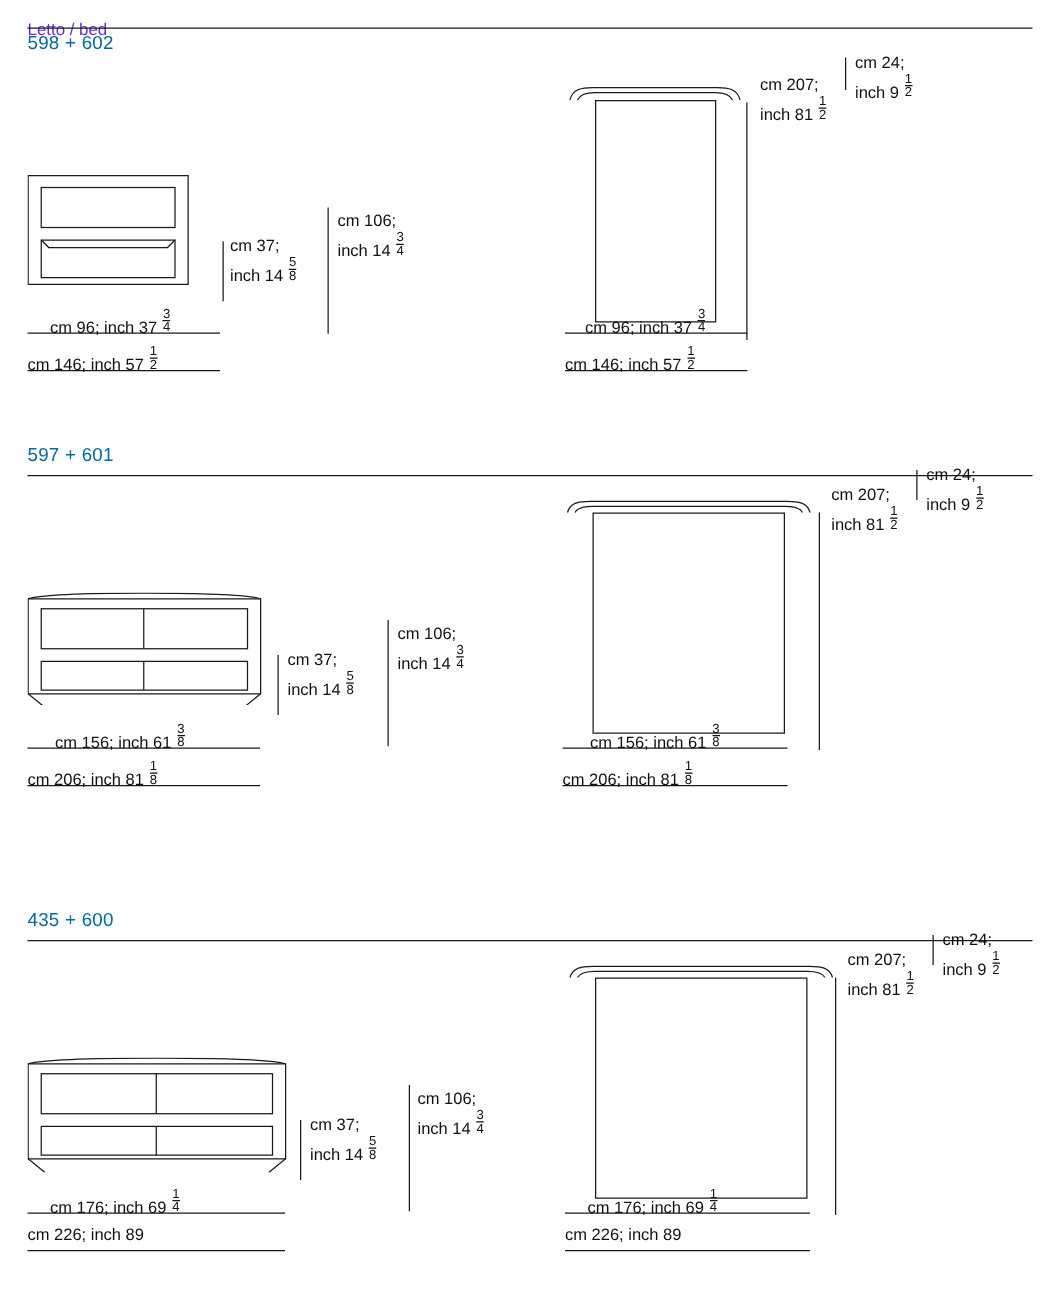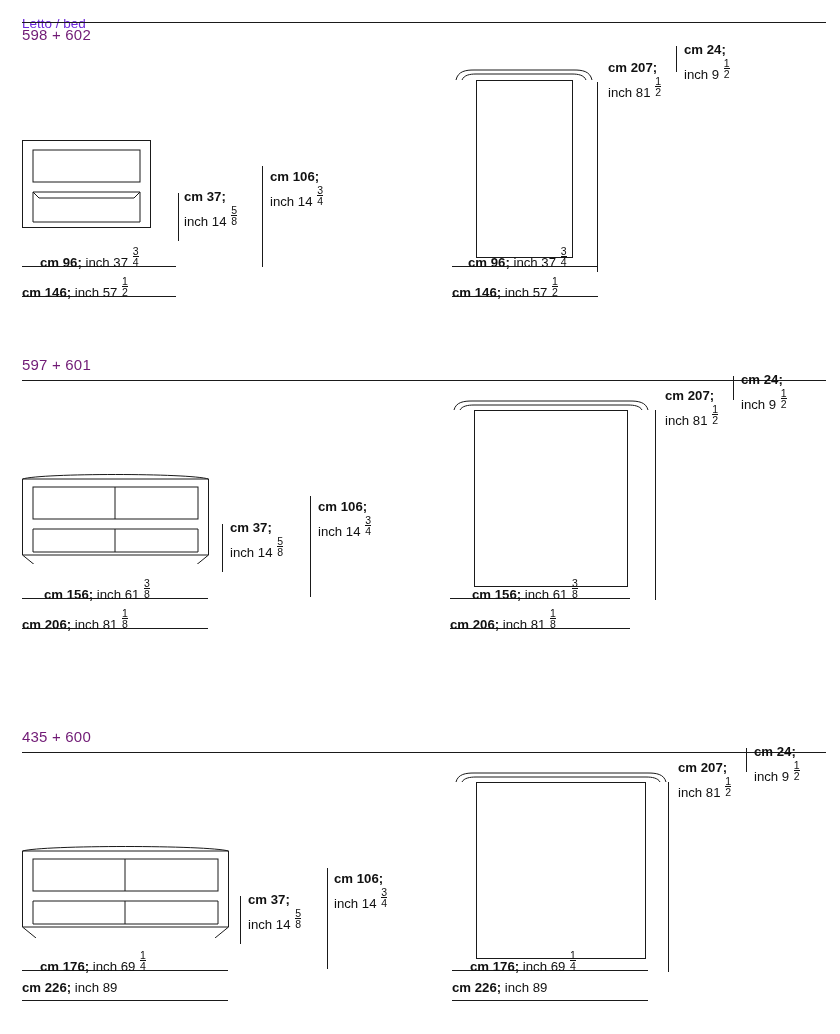--- a/index.html
+++ b/index.html
@@ -33,37 +33,37 @@
   }
   .rule.top { top: 22px; }
 
   
   .section { position: absolute; left: 0; width: 840px; }
   .sec-title {
     position: absolute;
     left: 22px; top: 0;
     font-size: 15px;
     letter-spacing: .2px;
-    color: #701a75;
+    color: #0369a1;
   }
   .sec-rule {
     position: absolute;
     left: 22px; right: 14px; top: 24px;
     border-top: 1px solid #1a1a1a;
   }
 
   
   .lbl {
     position: absolute;
     font-size: 13.2px;
     line-height: 16px;
     white-space: nowrap;
     color: #111;
   }
-  .lbl b { font-weight: 700; }
+  .lbl b { font-weight: 400; }
   .frac {
     display: inline-block;
     position: relative;
     font-size: 10.5px;
     line-height: 10px;
     vertical-align: 1px;
     margin-left: 1px;
   }
   .frac .n { display: block; text-align: center; }
   .frac .d { display: block; text-align: center; border-top: 1px solid #111; }

